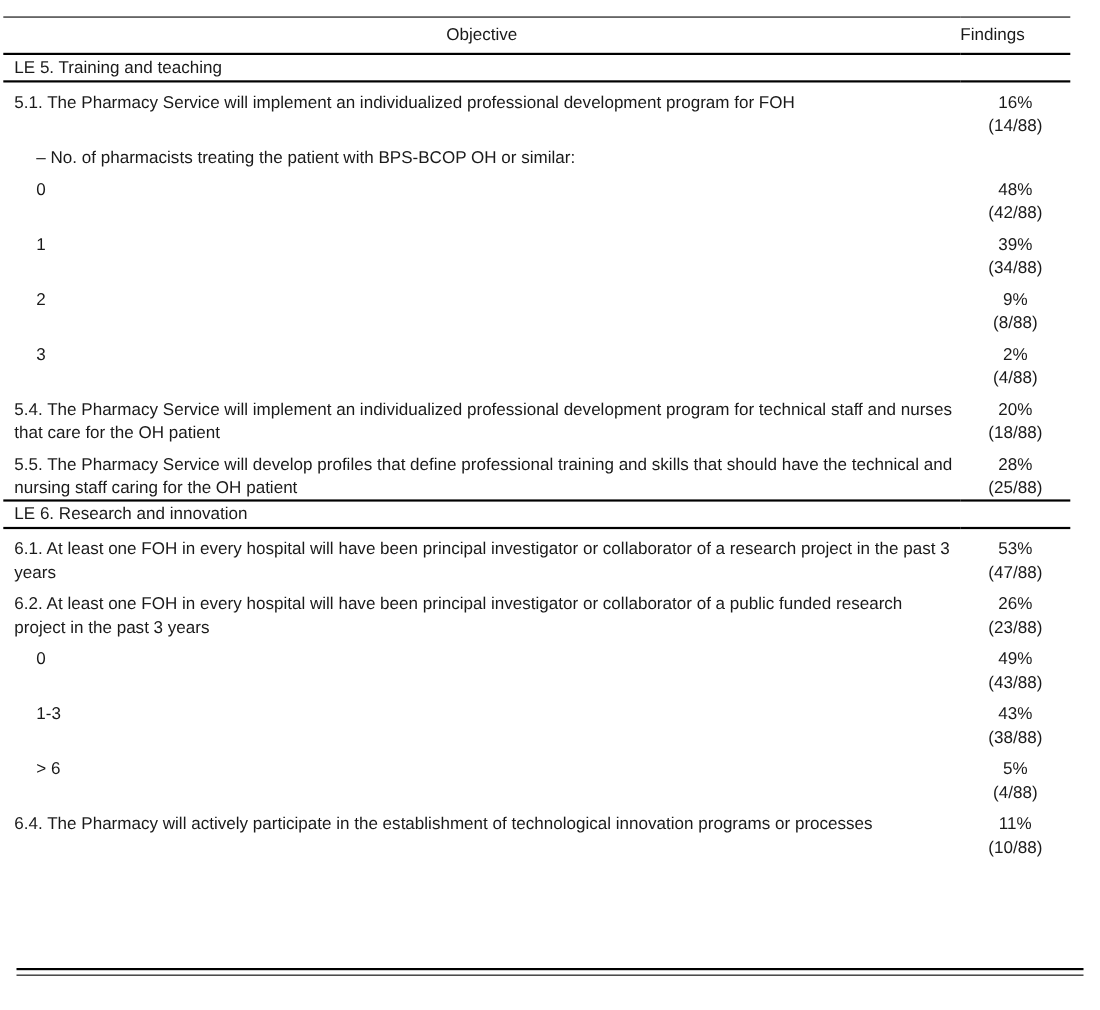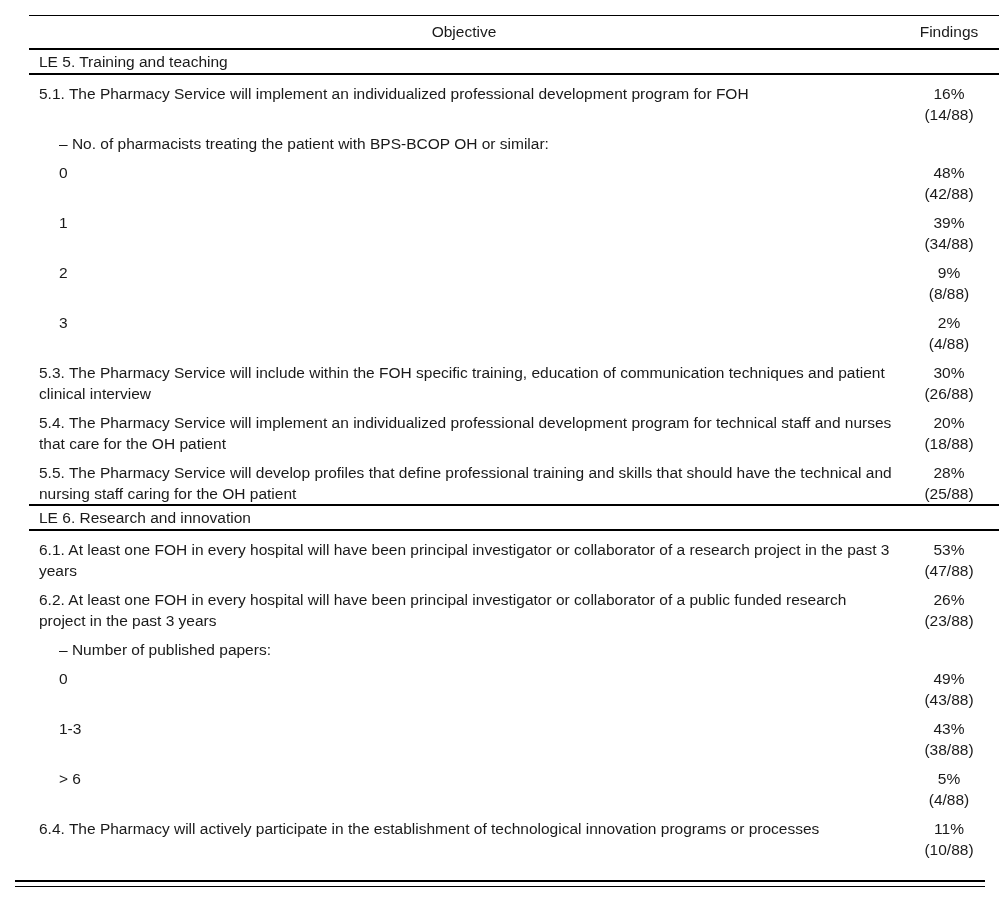--- a/index.html
+++ b/index.html
@@ -1,24 +1,24 @@
 <!DOCTYPE html>
 <html><head>
 <meta charset="utf-8">
 <style>
   html, body { margin: 0; padding: 0; background: #ffffff; }
   body { width: 1000px; height: 918px; position: relative; overflow: hidden;
          font-family: "Liberation Sans", sans-serif; font-size: 15.5px; color: #1a1a1a; }
-  .tbl { position: absolute; left: 29px; top: 15px; width: 970px; }
+  .tbl { position: absolute; left: 3px; top: 15px; width: 970px; }
   table { border-collapse: collapse; width: 100%; table-layout: fixed; }
   col.c1 { width: 870px; }
   col.c2 { width: 100px; }
   thead tr th { font-weight: normal; padding: 6px 0 6px 0; line-height: 20px; border-top: 1px solid #000; border-bottom: 2px solid #000; }
   th.obj { text-align: center; padding-left: 0; }
-  th.find { text-align: center; }
+  th.find { text-align: left; }
   td { vertical-align: top; line-height: 21px; padding: 8px 0 0 0; }
   td.obj { padding-left: 10px; padding-right: 6px; }
   td.find { text-align: center; }
   tr.section td { font-weight: normal; border-bottom: 2px solid #000; padding-top: 2px; padding-bottom: 1px; line-height: 20px; }
   tr.section.notfirst td { border-top: 2px solid #000; }
   tr.sub td.obj { padding-left: 30px; }
   .end { position: absolute; left: 15px; width: 970px; }
   .end1 { border-top: 2px solid #000; }
   .end2 { border-top: 1px solid #000; margin-top: 4px; }
 </style>
@@ -78,27 +78,20 @@
           </td>
         </tr>
         <tr class="sub">
           <td class="obj">3</td>
           <td class="find">
             <div>2%</div>
             <div>(4/88)</div>
           </td>
         </tr>
         <tr class="item">
-          <td class="obj">5.3. The Pharmacy Service will include within the FOH specific training, education of communication techniques and patient clinical interview</td>
-          <td class="find">
-            <div>30%</div>
-            <div>(26/88)</div>
-          </td>
-        </tr>
-        <tr class="item">
           <td class="obj">5.4. The Pharmacy Service will implement an individualized professional development program for technical staff and nurses that care for the OH patient</td>
           <td class="find">
             <div>20%</div>
             <div>(18/88)</div>
           </td>
         </tr>
         <tr class="item">
           <td class="obj">5.5. The Pharmacy Service will develop profiles that define professional training and skills that should have the technical and nursing staff caring for the OH patient</td>
           <td class="find">
             <div>28%</div>
@@ -114,27 +107,20 @@
           <td class="find">
             <div>53%</div>
             <div>(47/88)</div>
           </td>
         </tr>
         <tr class="item">
           <td class="obj">6.2. At least one FOH in every hospital will have been principal investigator or collaborator of a public funded research project in the past 3 years</td>
           <td class="find">
             <div>26%</div>
             <div>(23/88)</div>
-          </td>
-        </tr>
-        <tr class="sub">
-          <td class="obj">– Number of published papers:</td>
-          <td class="find">
-            <div></div>
-            <div></div>
           </td>
         </tr>
         <tr class="sub">
           <td class="obj">0</td>
           <td class="find">
             <div>49%</div>
             <div>(43/88)</div>
           </td>
         </tr>
         <tr class="sub">

